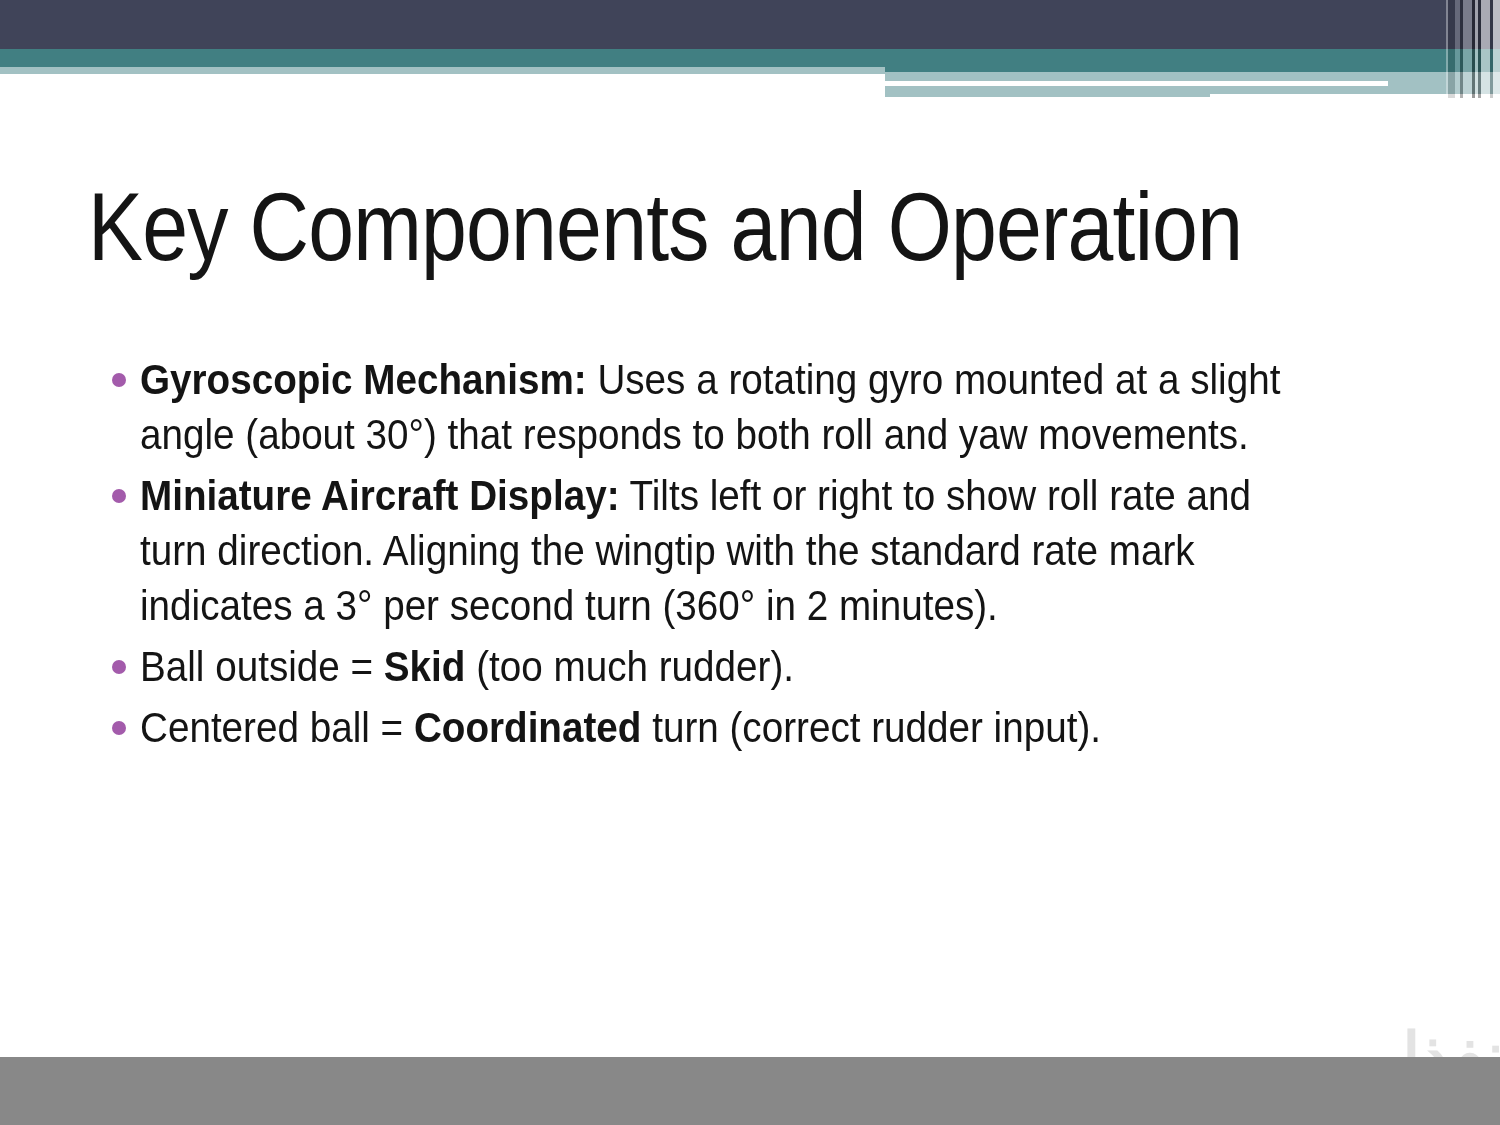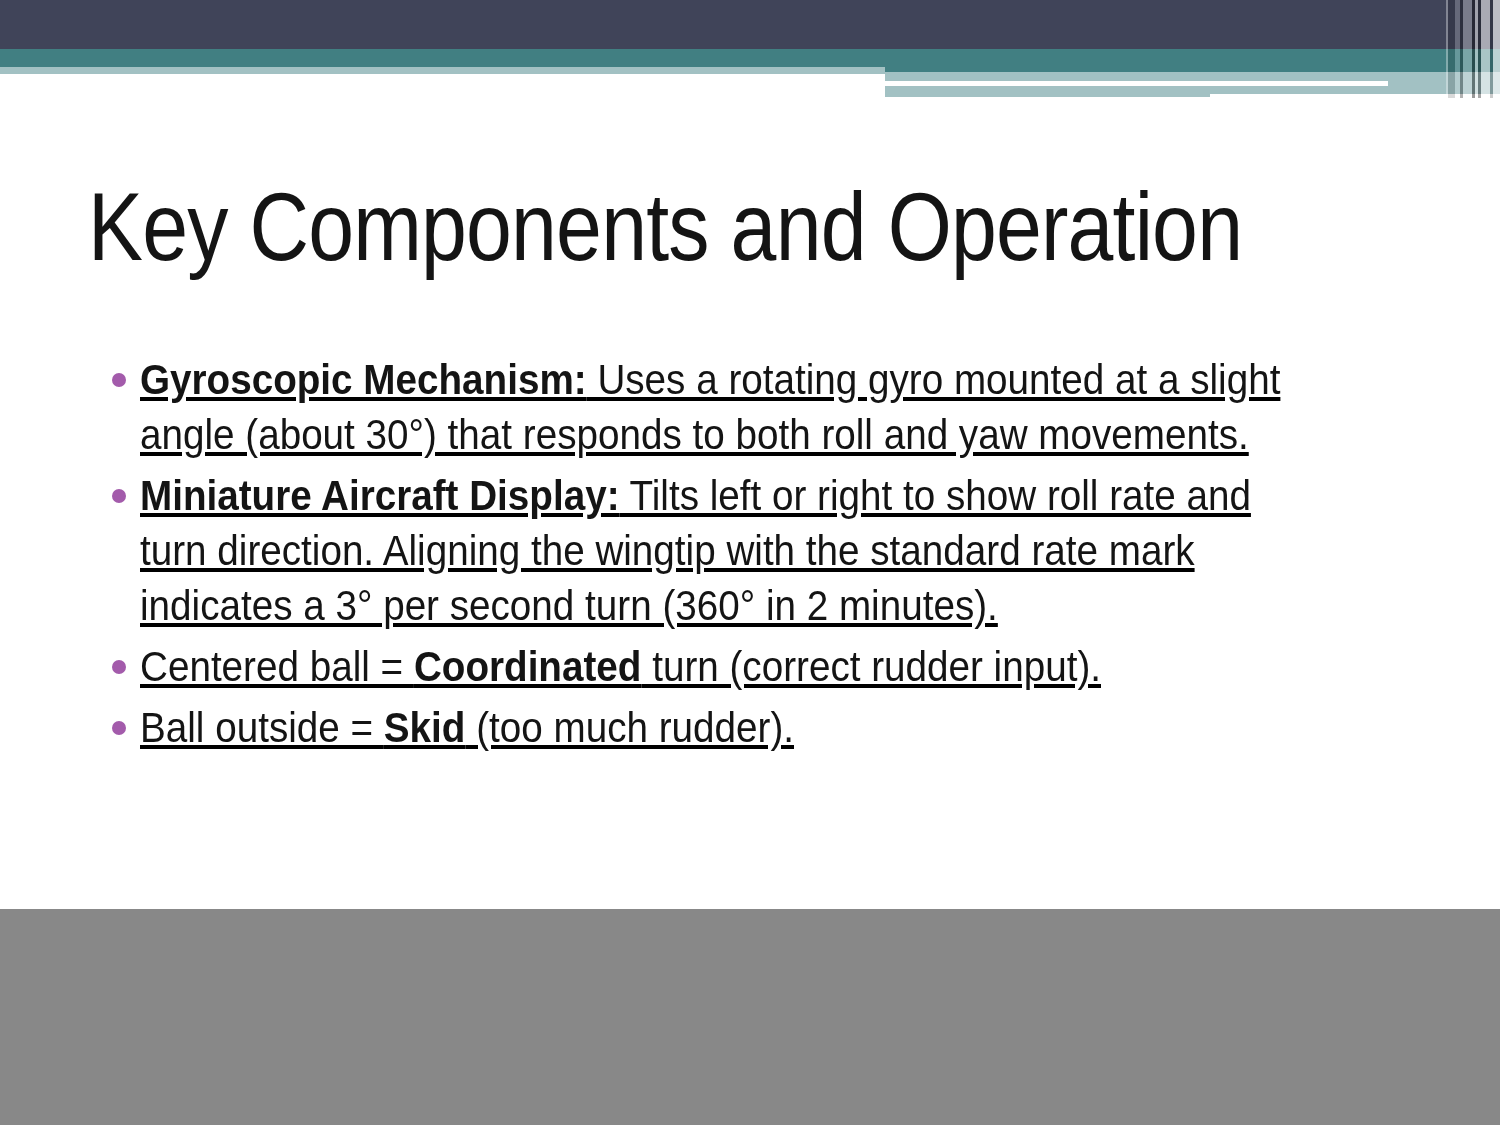--- a/index.html
+++ b/index.html
@@ -1,18 +1,18 @@
 <!DOCTYPE html>
 <html><head>
 <meta charset="utf-8">
 <style>
   html,body{margin:0;padding:0;background:#888;}
   .slide{
     position:relative;
-    width:1500px;height:909px;
+    width:1500px;height:1057px;
     background:#ffffff;
     overflow:hidden;
     font-family:"Liberation Sans", sans-serif;
   }
   
   .bar{position:absolute;left:0;}
   .bar-dark{top:0;width:1500px;height:49px;background:var(--dark-bar,#404459);}
   .bar-teal{top:49px;width:1500px;height:18px;background:var(--teal-bar,#417F82);}
   .bar-teal-right{left:885px;top:67px;width:615px;height:5px;background:var(--teal-bar,#417F82);}
   .bar-lightteal-left{top:67px;width:885px;height:7px;background:var(--light-teal,#A2C1C3);}
@@ -37,21 +37,21 @@
   .title{
     position:absolute;left:88px;top:176px;
     margin:0;
     font-size:97px;font-weight:400;line-height:1.06;
     letter-spacing:-1px;
     color:var(--text,#141414);
     white-space:nowrap;
     transform:scaleX(0.85);transform-origin:left top;
   }
   
-  .content{position:absolute;left:90px;top:352px;width:1360px;text-decoration:underline;}
+  .content{position:absolute;left:90px;top:352px;width:1360px;}
   .bullet{position:relative;padding-left:50px;margin:0 0 6px 0;}
   .bullet .dot{
     position:absolute;left:22px;top:21px;
     width:14px;height:14px;border-radius:50%;
     background:var(--bullet-purple,#A35BAB);
   }
   .bullet .line{
     display:block;
     font-size:42px;line-height:55px;
     color:var(--text,#141414);
@@ -105,25 +105,25 @@
         <span class="line"><span>angle (about 30°) that responds to both roll and yaw movements.</span></span>
       </div>
       <div class="bullet">
         <span class="dot"></span>
         <span class="line"><b>Miniature Aircraft Display:</b><span> Tilts left or right to show roll rate and</span></span>
         <span class="line"><span>turn direction. Aligning the wingtip with the standard rate mark</span></span>
         <span class="line"><span>indicates a 3° per second turn (360° in 2 minutes).</span></span>
       </div>
       <div class="bullet">
         <span class="dot"></span>
-        <span class="line"><span>Centered ball = </span><b>Coordinated</b><span> turn (correct rudder input).</span></span>
+        <span class="line"><span>Ball outside = </span><b>Skid</b><span> (too much rudder).</span></span>
       </div>
       <div class="bullet">
         <span class="dot"></span>
-        <span class="line"><span>Ball outside = </span><b>Skid</b><span> (too much rudder).</span></span>
+        <span class="line"><span>Centered ball = </span><b>Coordinated</b><span> turn (correct rudder input).</span></span>
       </div>
     </div>
 
   <div class="watermark">
     <div class="wm-arabic">نفذلي</div>
     <div class="wm-domain">nafezly.com</div>
   </div>
 
 </div>
 

